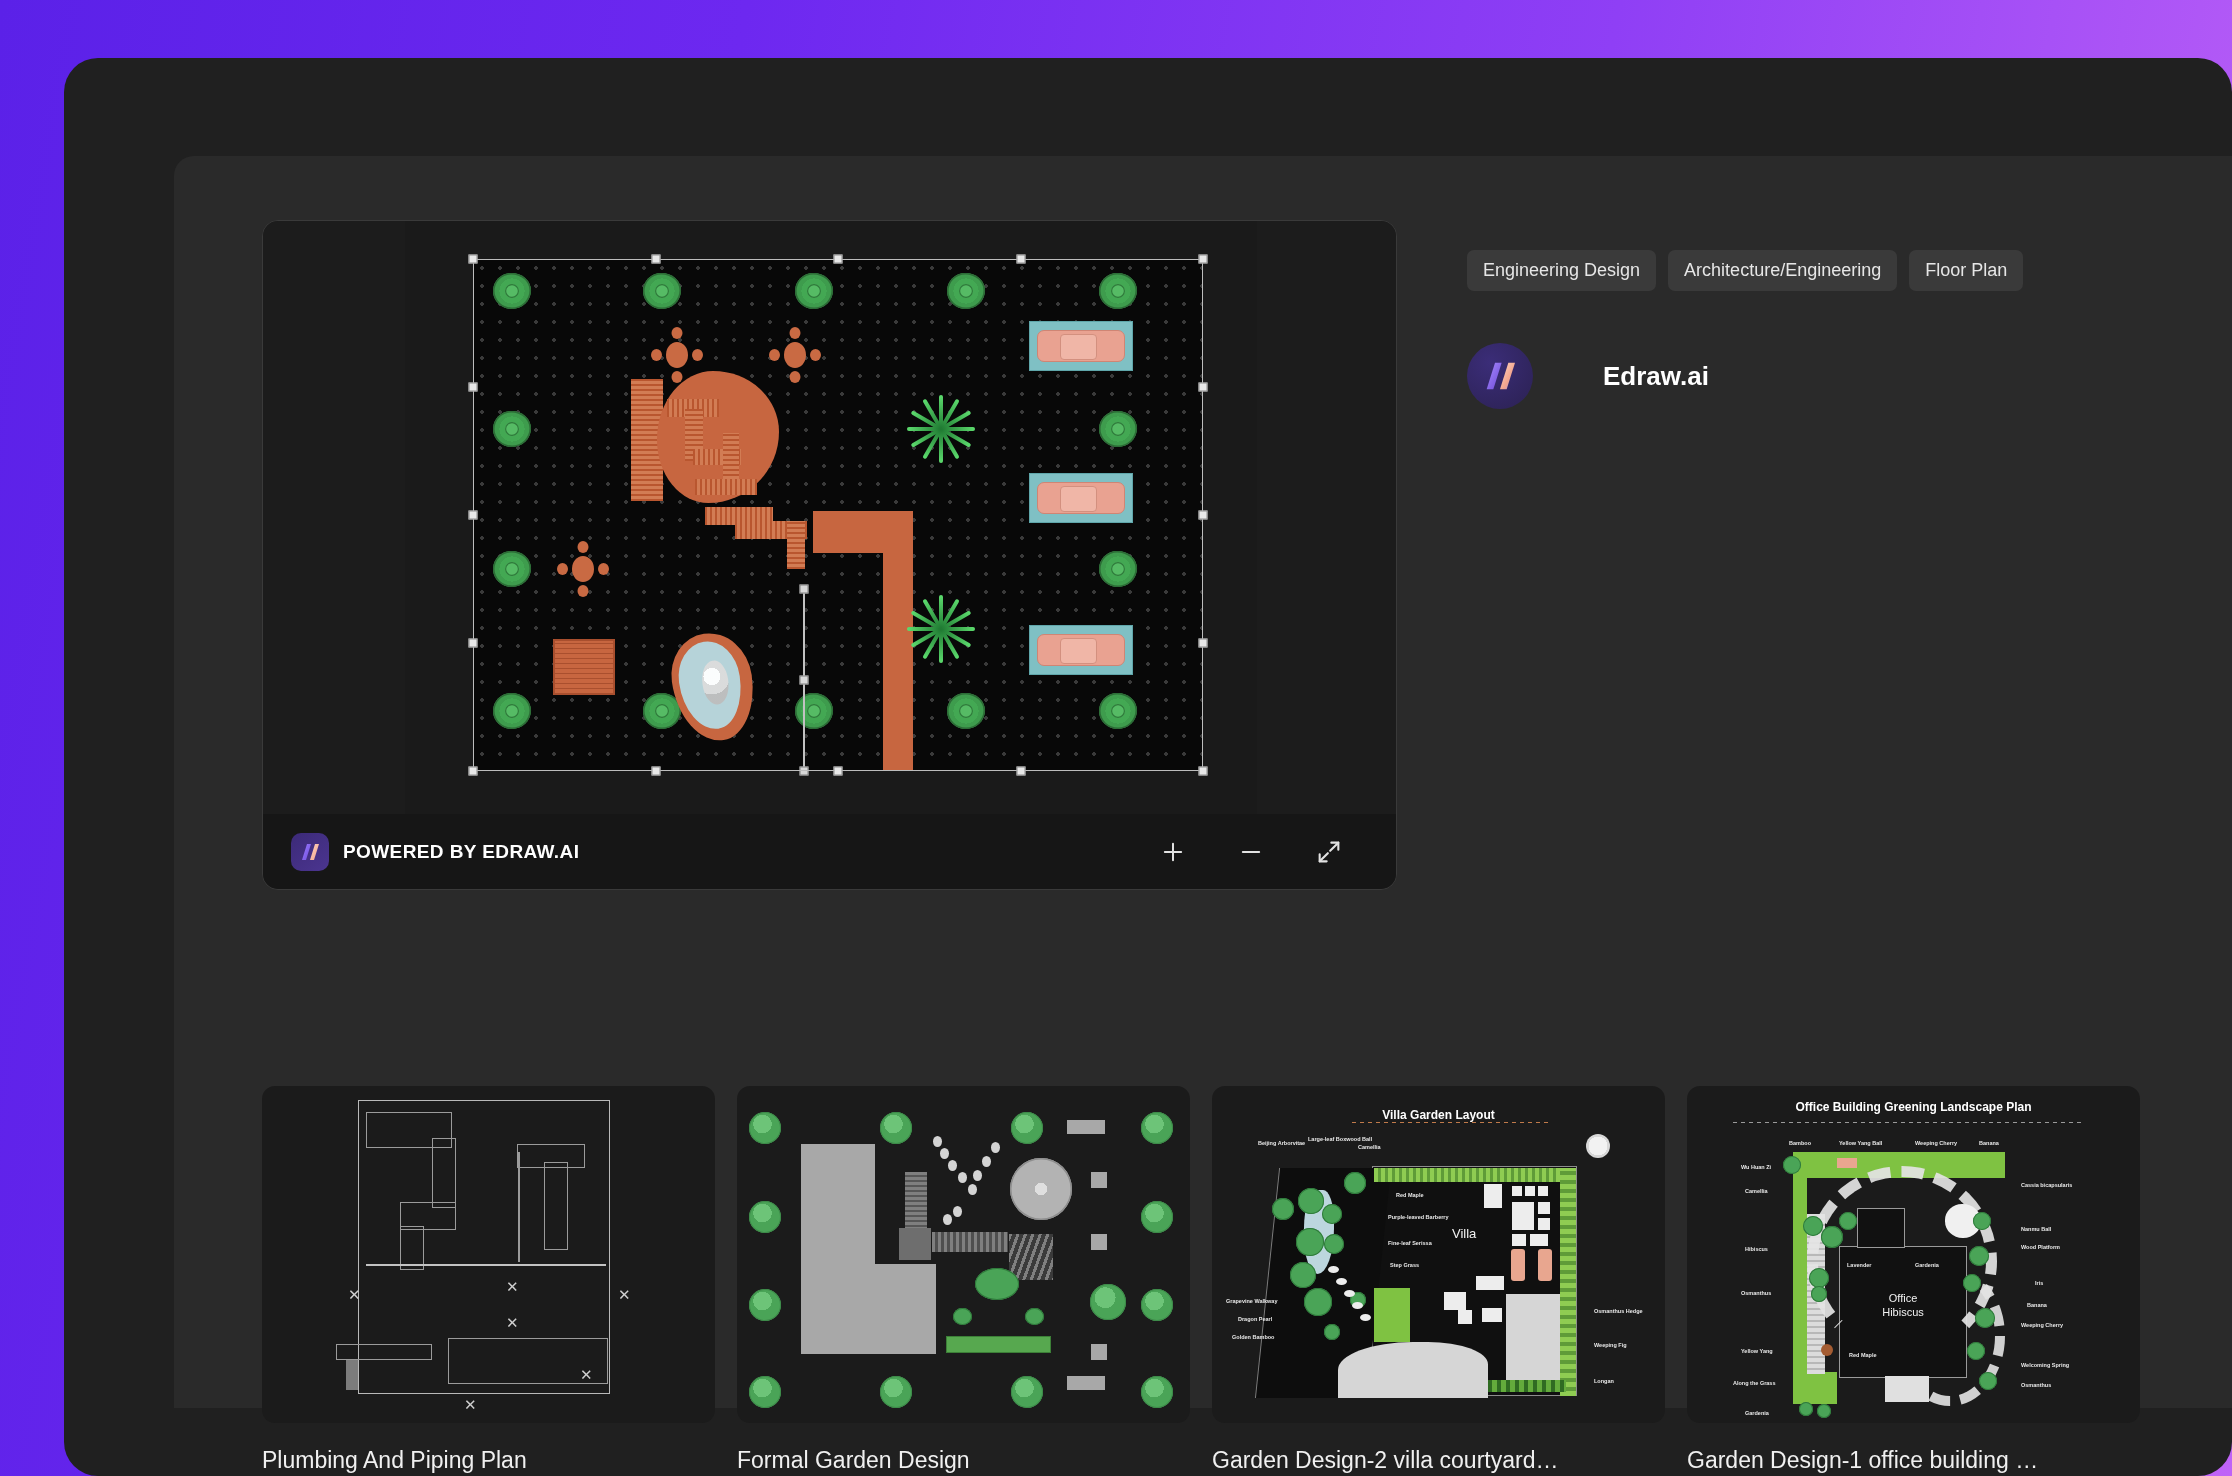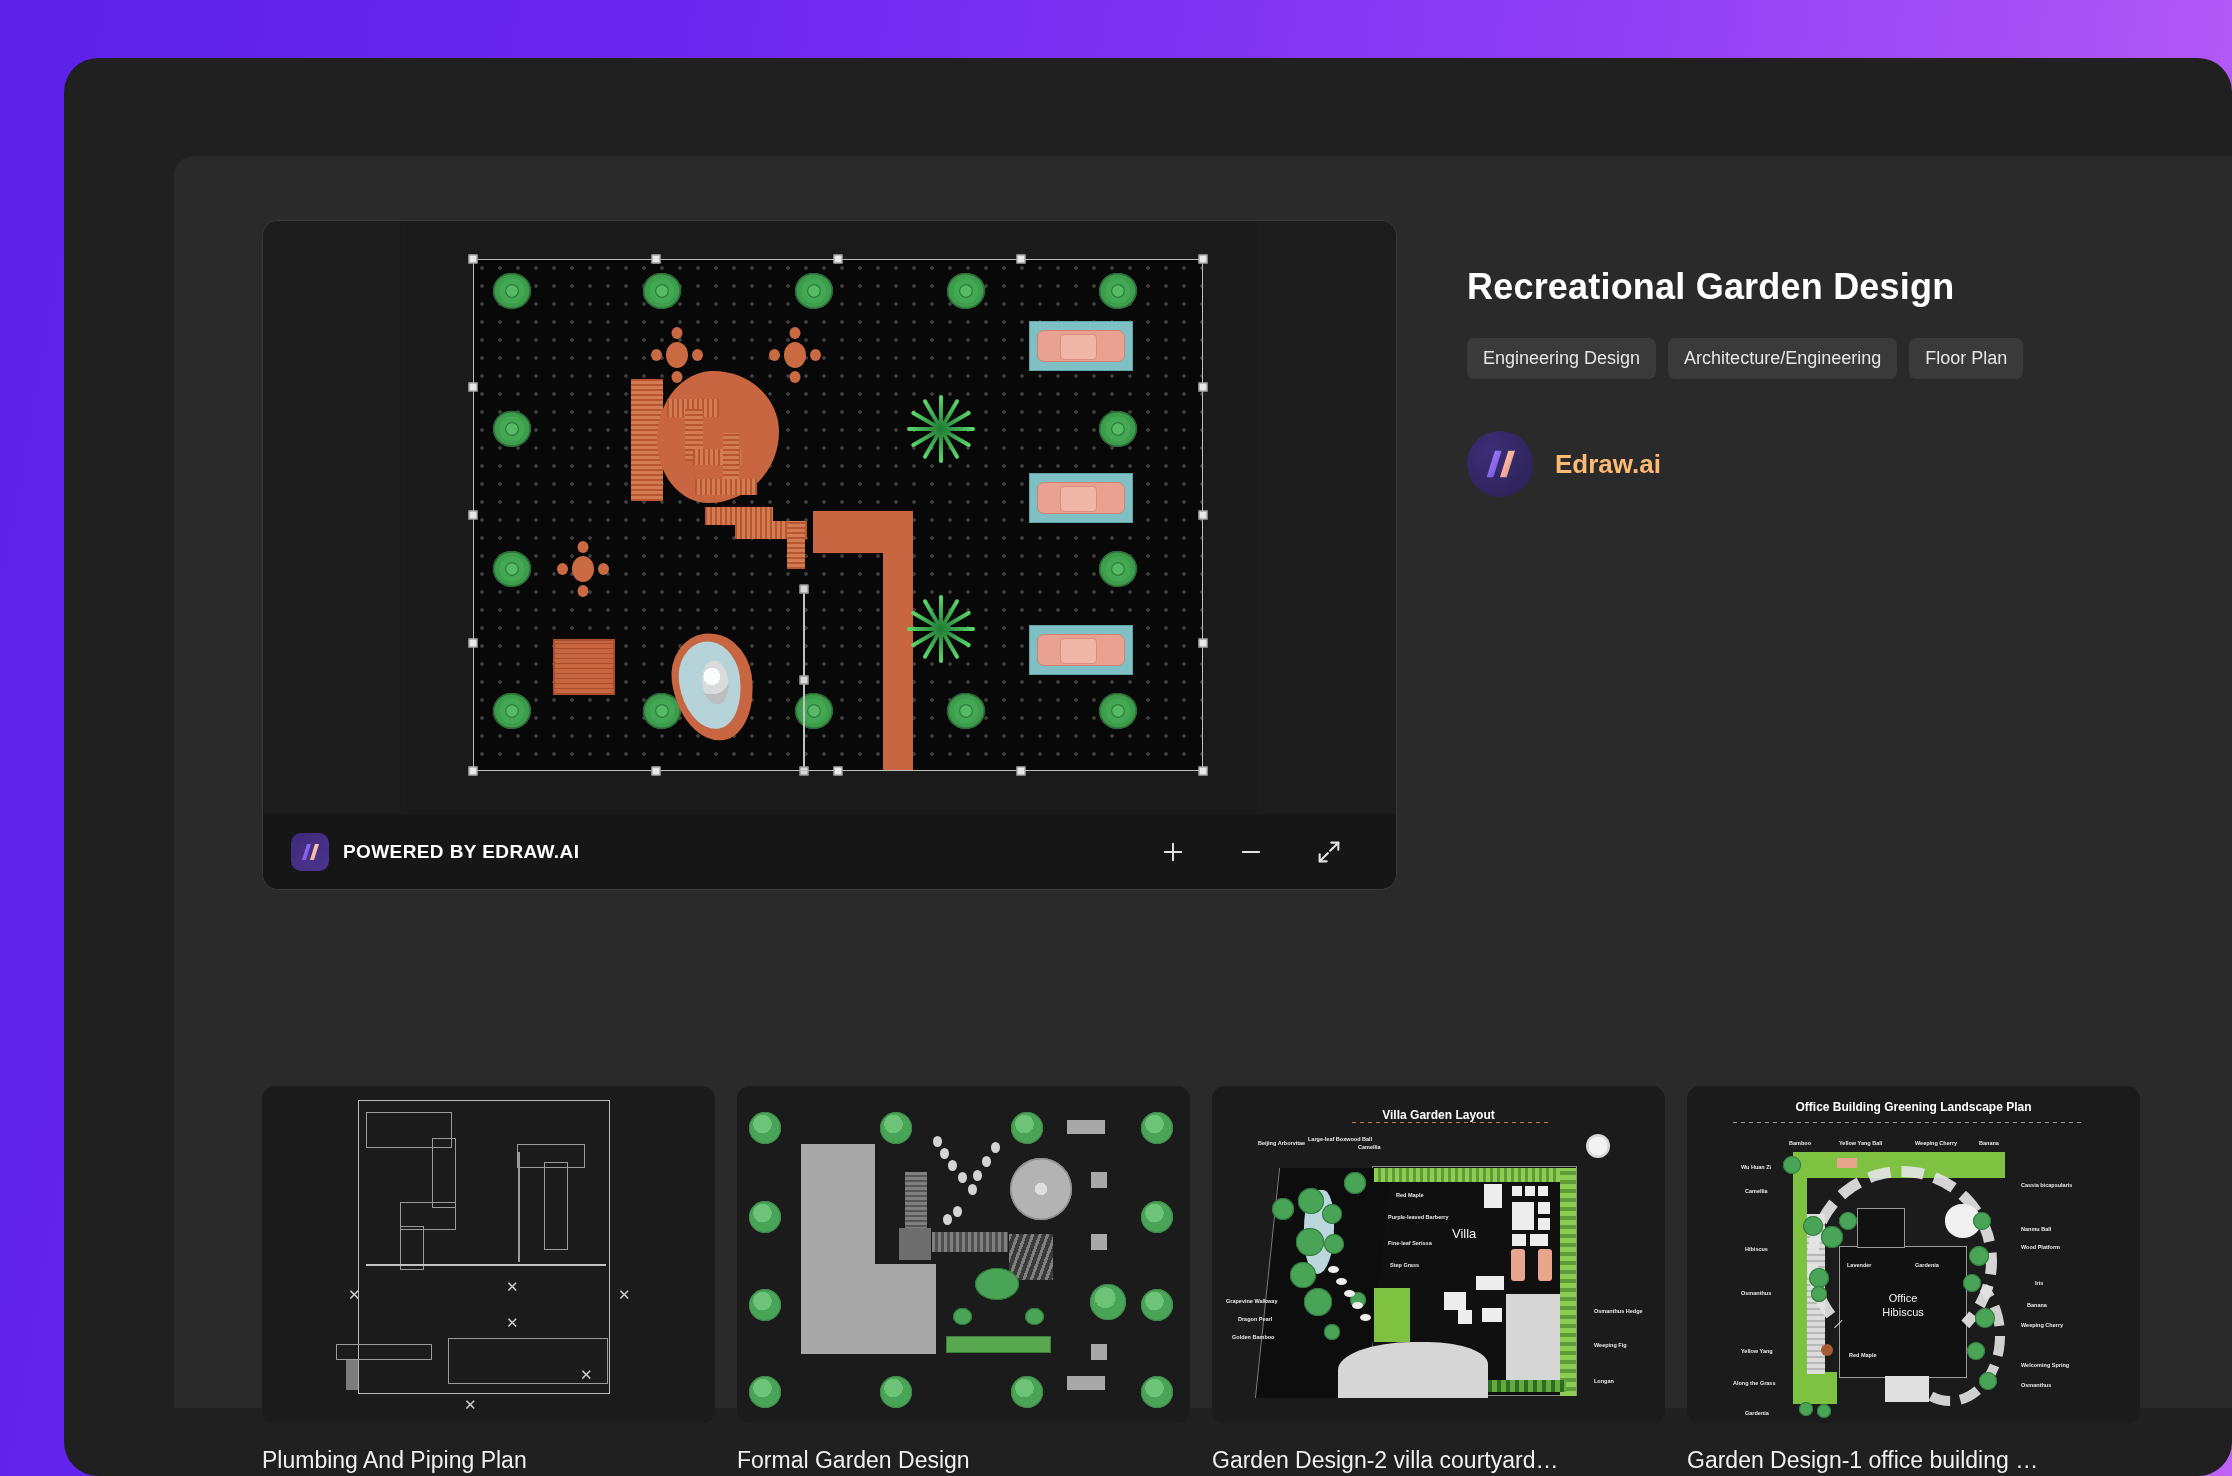--- a/index.html
+++ b/index.html
@@ -309,23 +309,24 @@
   }
   .author-avatar {
     width: 66px; height: 66px;
     border-radius: 50%;
     background: radial-gradient(circle at 35% 30%, #3b2d78, #2b2152);
     display:flex; align-items:center; justify-content:center;
     flex:none;
   }
   .author-avatar svg { width: 40px; height: 40px; }
   .author-name {
-    color: #fdba74;
+    color: #ffffff;
     font-size: 26px;
     font-weight: bold;
+    margin-left: 48px;
   }
   .create-btn {
     position: absolute;
     left: 0;
     top: 543px;
     width: 712px;
     height: 54px;
     background: #7c5cfa;
     color: #ffffff;
     font-size: 21px;
@@ -598,21 +599,20 @@
                 <path d="M10 20H4v-6"></path>
                 <path d="M20 4l-7 7"></path>
                 <path d="M4 20l7-7"></path>
               </svg>
             </div>
           </div>
         </div>
       </div>
 
       <div class="info-col">
-        <h1 class="tpl-title">Recreational Garden Design</h1>
 
         <div class="tag-row">
           <span class="tag">Engineering Design</span>
           <span class="tag">Architecture/Engineering</span>
           <span class="tag">Floor Plan</span>
         </div>
 
         <div class="author-row">
           <div class="author-avatar">
             <svg viewBox="0 0 24 24" aria-hidden="true">

